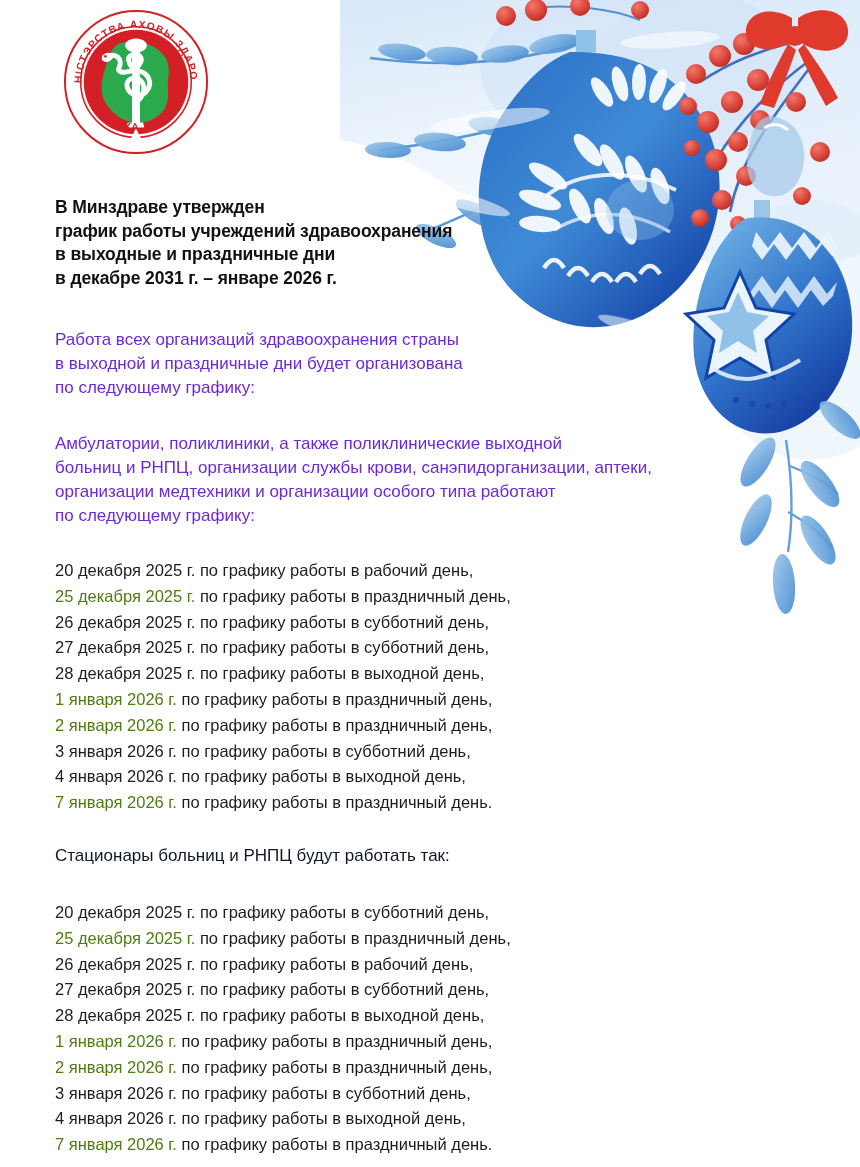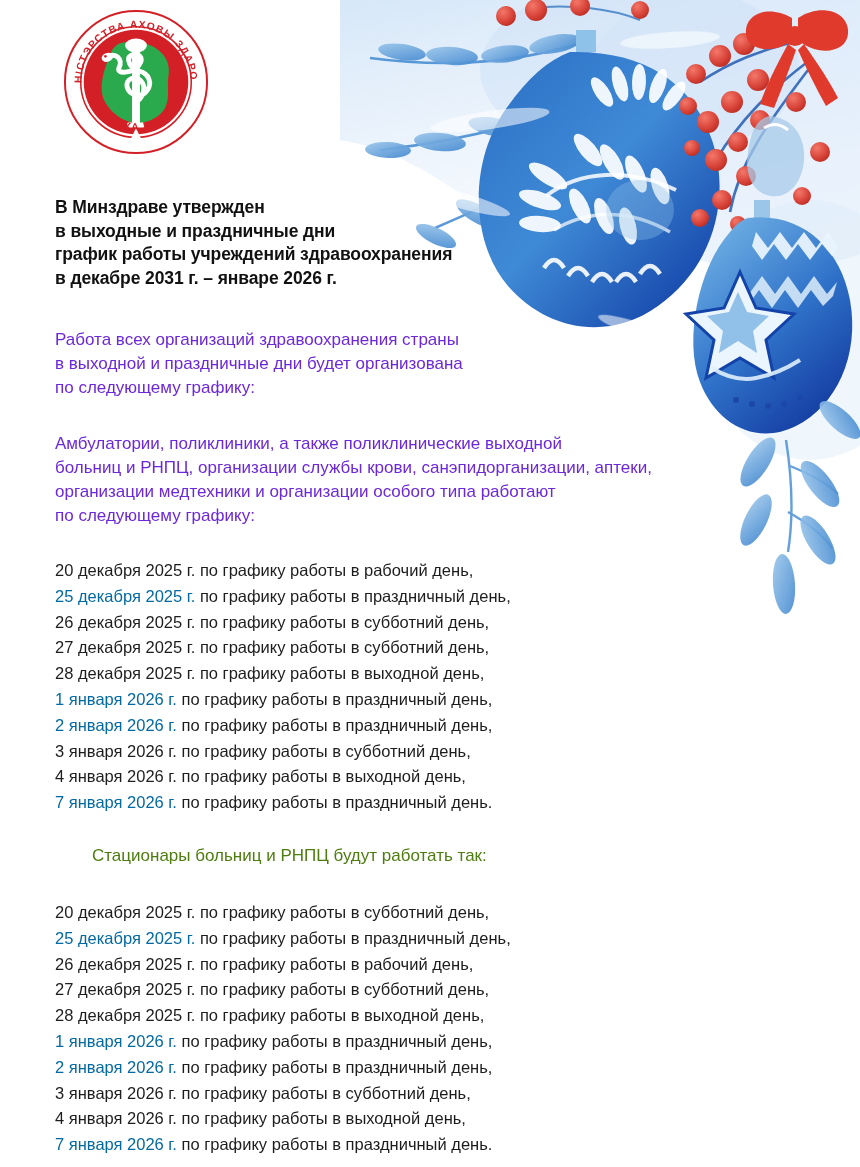--- a/index.html
+++ b/index.html
@@ -89,33 +89,32 @@
   .schedule li {
     font-size: 16.5px;
     line-height: 25.8px;
     white-space: nowrap;
     color: #1d1d1d;
   }
   .schedule li .date {
     font-weight: normal;
   }
   .schedule li.holiday .date {
-    color: #0369a1;
+    color: #4d7c0f;
   }
   .schedule li .rest {
     font-weight: normal;
     color: #1d1d1d;
   }
 
   .section-lead {
     font-size: 17px;
     line-height: 24px;
-    color: #4d7c0f;
+    color: #0f172a;
     white-space: nowrap;
-    margin-left: 37px;
   }
 </style>
 </head>
 <body>
 
 <div class="page">
 
   <div class="decor">
     <svg viewBox="0 0 520 680" xmlns="http://www.w3.org/2000/svg" preserveAspectRatio="none">
       <defs>
@@ -339,22 +338,22 @@
       <text font-family="'Liberation Sans', sans-serif" font-size="10.4" font-weight="bold" fill="#d32027" letter-spacing="1.4">
         <textPath href="#arcBot" startOffset="50%" text-anchor="middle">РЭСПУБЛІКА БЕЛАРУСЬ</textPath>
       </text>
     </svg>
   </div>
 
   <div class="content">
 
     <div class="headline">
       <div>В Минздраве утвержден</div>
+      <div>график работы учреждений здравоохранения</div>
       <div>в выходные и праздничные дни</div>
-      <div>график работы учреждений здравоохранения</div>
       <div>в декабре 2031 г. – январе 2026 г.</div>
     </div>
 
     <div class="gap-a"></div>
 
     <div class="para">
       <div>Работа всех организаций здравоохранения страны</div>
       <div>в выходной и праздничные дни будет организована</div>
       <div>по следующему графику:</div>
     </div>

